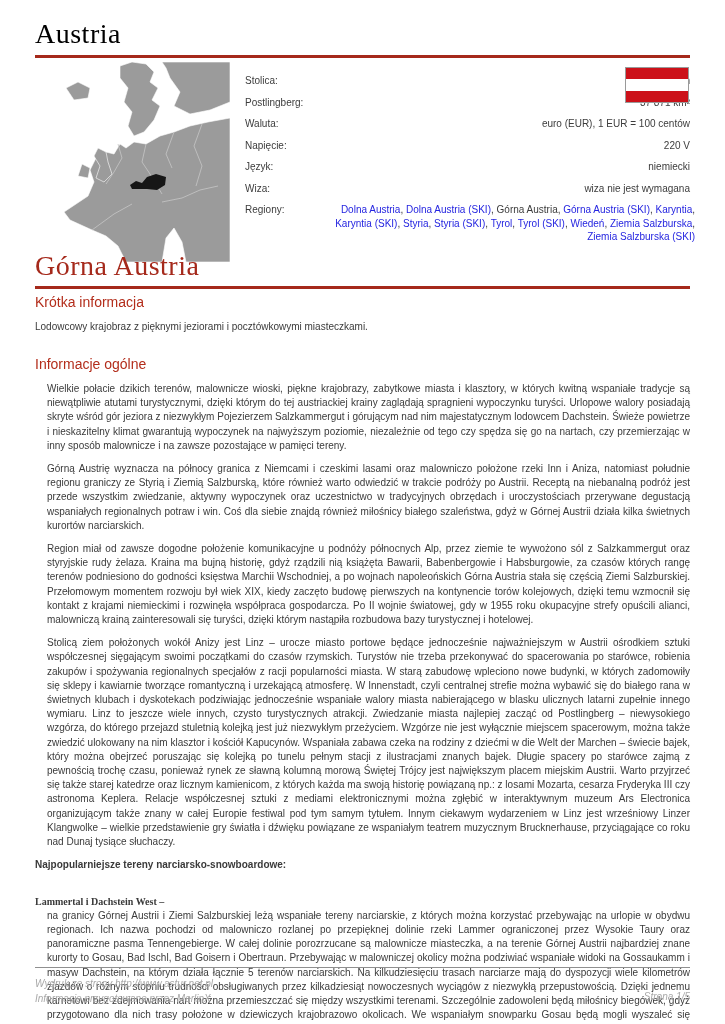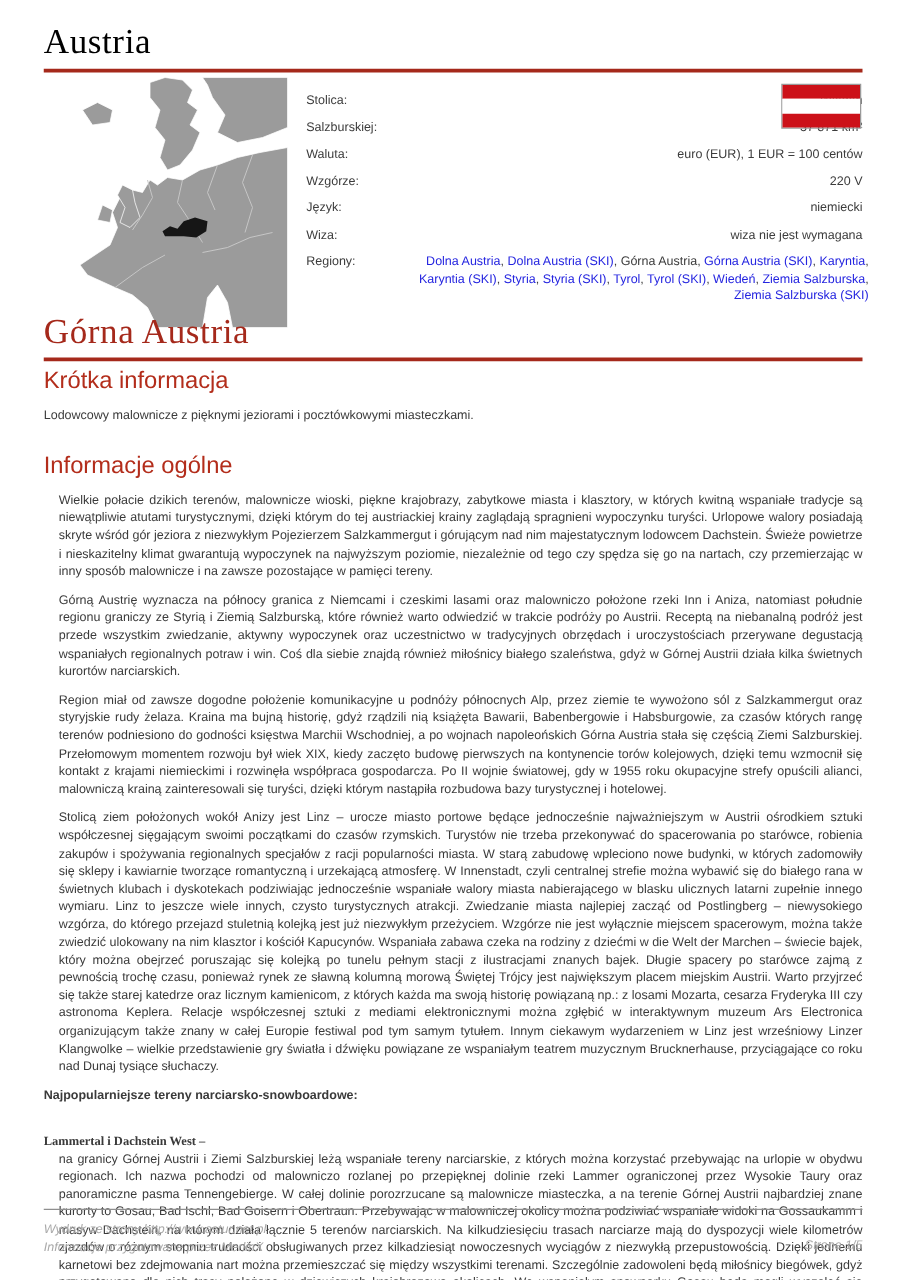--- a/index.html
+++ b/index.html
@@ -32,21 +32,21 @@
   
   .region-head{position:absolute;left:35px;top:250px;width:655px;}
   .region-title{
     margin:0;font-family:"Liberation Serif",serif;font-weight:normal;
     font-size:28px;color:#a5291b;letter-spacing:.5px;
   }
   .region-rule{margin-top:4px;width:655px;height:3px;background:#a5291b;}
   
   .content{position:absolute;left:35px;top:294px;width:655px;}
   .sub-heading{
-    margin:0 0 10px 0;font-size:19px;font-weight:normal;color:#b32d1b;
+    margin:0 0 10px 0;font-size:14px;font-weight:normal;color:#b32d1b;
   }
   .intro-text{margin:0 0 22px 0;font-size:10px;line-height:14px;color:#3a3a3a;}
   .content p.body-p{
     margin:0 0 9px 12px;font-size:10px;line-height:14.2px;color:#3a3a3a;
     text-align:justify;
   }
   .bold-line{font-weight:bold;text-align:left !important;}
   .ski-heading-p{margin:6px 0 22px 0 !important;}
   .ski-title-p{margin:0 0 0 0 !important;font-family:Liberation Serif, serif;}
   
@@ -91,29 +91,29 @@
     </svg>
   </div>
 
   <div class="facts">
 
     <div class="fact-row">
         <span class="fact-label">Stolica:</span>
         <span class="fact-value">Wiedeń</span>
       </div>
       <div class="fact-row">
-        <span class="fact-label">Salzburskiej:</span>
+        <span class="fact-label">Postlingberg:</span>
         <span class="fact-value">37 871 km²</span>
       </div>
       <div class="fact-row">
         <span class="fact-label">Waluta:</span>
         <span class="fact-value">euro (EUR), 1 EUR = 100 centów</span>
       </div>
       <div class="fact-row">
-        <span class="fact-label">Wzgórze:</span>
+        <span class="fact-label">Napięcie:</span>
         <span class="fact-value">220 V</span>
       </div>
       <div class="fact-row">
         <span class="fact-label">Język:</span>
         <span class="fact-value">niemiecki</span>
       </div>
       <div class="fact-row">
         <span class="fact-label">Wiza:</span>
         <span class="fact-value">wiza nie jest wymagana</span>
       </div>
@@ -129,21 +129,21 @@
     <div class="r"></div>
   </div>
 
   <div class="region-head">
     <h2 class="region-title">Górna Austria</h2>
     <div class="region-rule"></div>
   </div>
 
   <div class="content">
     <h3 class="sub-heading">Krótka informacja</h3>
-    <p class="intro-text">Lodowcowy malownicze z pięknymi jeziorami i pocztówkowymi miasteczkami.</p>
+    <p class="intro-text">Lodowcowy krajobraz z pięknymi jeziorami i pocztówkowymi miasteczkami.</p>
 
     <h3 class="sub-heading">Informacje ogólne</h3>
     <div id="paragraphs">
         <p class="body-p">Wielkie połacie dzikich terenów, malownicze wioski, piękne krajobrazy, zabytkowe miasta i klasztory, w których kwitną wspaniałe tradycje są niewątpliwie atutami turystycznymi, dzięki którym do tej austriackiej krainy zaglądają spragnieni wypoczynku turyści. Urlopowe walory posiadają skryte wśród gór jeziora z niezwykłym Pojezierzem Salzkammergut i górującym nad nim majestatycznym lodowcem Dachstein. Świeże powietrze i nieskazitelny klimat gwarantują wypoczynek na najwyższym poziomie, niezależnie od tego czy spędza się go na nartach, czy przemierzając w inny sposób malownicze i na zawsze pozostające w pamięci tereny.</p>
         <p class="body-p">Górną Austrię wyznacza na północy granica z Niemcami i czeskimi lasami oraz malowniczo położone rzeki Inn i Aniza, natomiast południe regionu graniczy ze Styrią i Ziemią Salzburską, które również warto odwiedzić w trakcie podróży po Austrii. Receptą na niebanalną podróż jest przede wszystkim zwiedzanie, aktywny wypoczynek oraz uczestnictwo w tradycyjnych obrzędach i uroczystościach przerywane degustacją wspaniałych regionalnych potraw i win. Coś dla siebie znajdą również miłośnicy białego szaleństwa, gdyż w Górnej Austrii działa kilka świetnych kurortów narciarskich.</p>
         <p class="body-p">Region miał od zawsze dogodne położenie komunikacyjne u podnóży północnych Alp, przez ziemie te wywożono sól z Salzkammergut oraz styryjskie rudy żelaza. Kraina ma bujną historię, gdyż rządzili nią książęta Bawarii, Babenbergowie i Habsburgowie, za czasów których rangę terenów podniesiono do godności księstwa Marchii Wschodniej, a po wojnach napoleońskich Górna Austria stała się częścią Ziemi Salzburskiej. Przełomowym momentem rozwoju był wiek XIX, kiedy zaczęto budowę pierwszych na kontynencie torów kolejowych, dzięki temu wzmocnił się kontakt z krajami niemieckimi i rozwinęła współpraca gospodarcza. Po II wojnie światowej, gdy w 1955 roku okupacyjne strefy opuścili alianci, malowniczą krainą zainteresowali się turyści, dzięki którym nastąpiła rozbudowa bazy turystycznej i hotelowej.</p>
         <p class="body-p">Stolicą ziem położonych wokół Anizy jest Linz – urocze miasto portowe będące jednocześnie najważniejszym w Austrii ośrodkiem sztuki współczesnej sięgającym swoimi początkami do czasów rzymskich. Turystów nie trzeba przekonywać do spacerowania po starówce, robienia zakupów i spożywania regionalnych specjałów z racji popularności miasta. W starą zabudowę wpleciono nowe budynki, w których zadomowiły się sklepy i kawiarnie tworzące romantyczną i urzekającą atmosferę. W Innenstadt, czyli centralnej strefie można wybawić się do białego rana w świetnych klubach i dyskotekach podziwiając jednocześnie wspaniałe walory miasta nabierającego w blasku ulicznych latarni zupełnie innego wymiaru. Linz to jeszcze wiele innych, czysto turystycznych atrakcji. Zwiedzanie miasta najlepiej zacząć od Postlingberg – niewysokiego wzgórza, do którego przejazd stuletnią kolejką jest już niezwykłym przeżyciem. Wzgórze nie jest wyłącznie miejscem spacerowym, można także zwiedzić ulokowany na nim klasztor i kościół Kapucynów. Wspaniała zabawa czeka na rodziny z dziećmi w die Welt der Marchen – świecie bajek, który można obejrzeć poruszając się kolejką po tunelu pełnym stacji z ilustracjami znanych bajek. Długie spacery po starówce zajmą z pewnością trochę czasu, ponieważ rynek ze sławną kolumną morową Świętej Trójcy jest największym placem miejskim Austrii. Warto przyjrzeć się także starej katedrze oraz licznym kamienicom, z których każda ma swoją historię powiązaną np.: z losami Mozarta, cesarza Fryderyka III czy astronoma Keplera. Relacje współczesnej sztuki z mediami elektronicznymi można zgłębić w interaktywnym muzeum Ars Electronica organizującym także znany w całej Europie festiwal pod tym samym tytułem. Innym ciekawym wydarzeniem w Linz jest wrześniowy Linzer Klangwolke – wielkie przedstawienie gry światła i dźwięku powiązane ze wspaniałym teatrem muzycznym Brucknerhause, przyciągające co roku nad Dunaj tysiące słuchaczy.</p>
       </div>
 
     <p class="body-p bold-line ski-heading-p">Najpopularniejsze tereny narciarsko-snowboardowe:</p>

